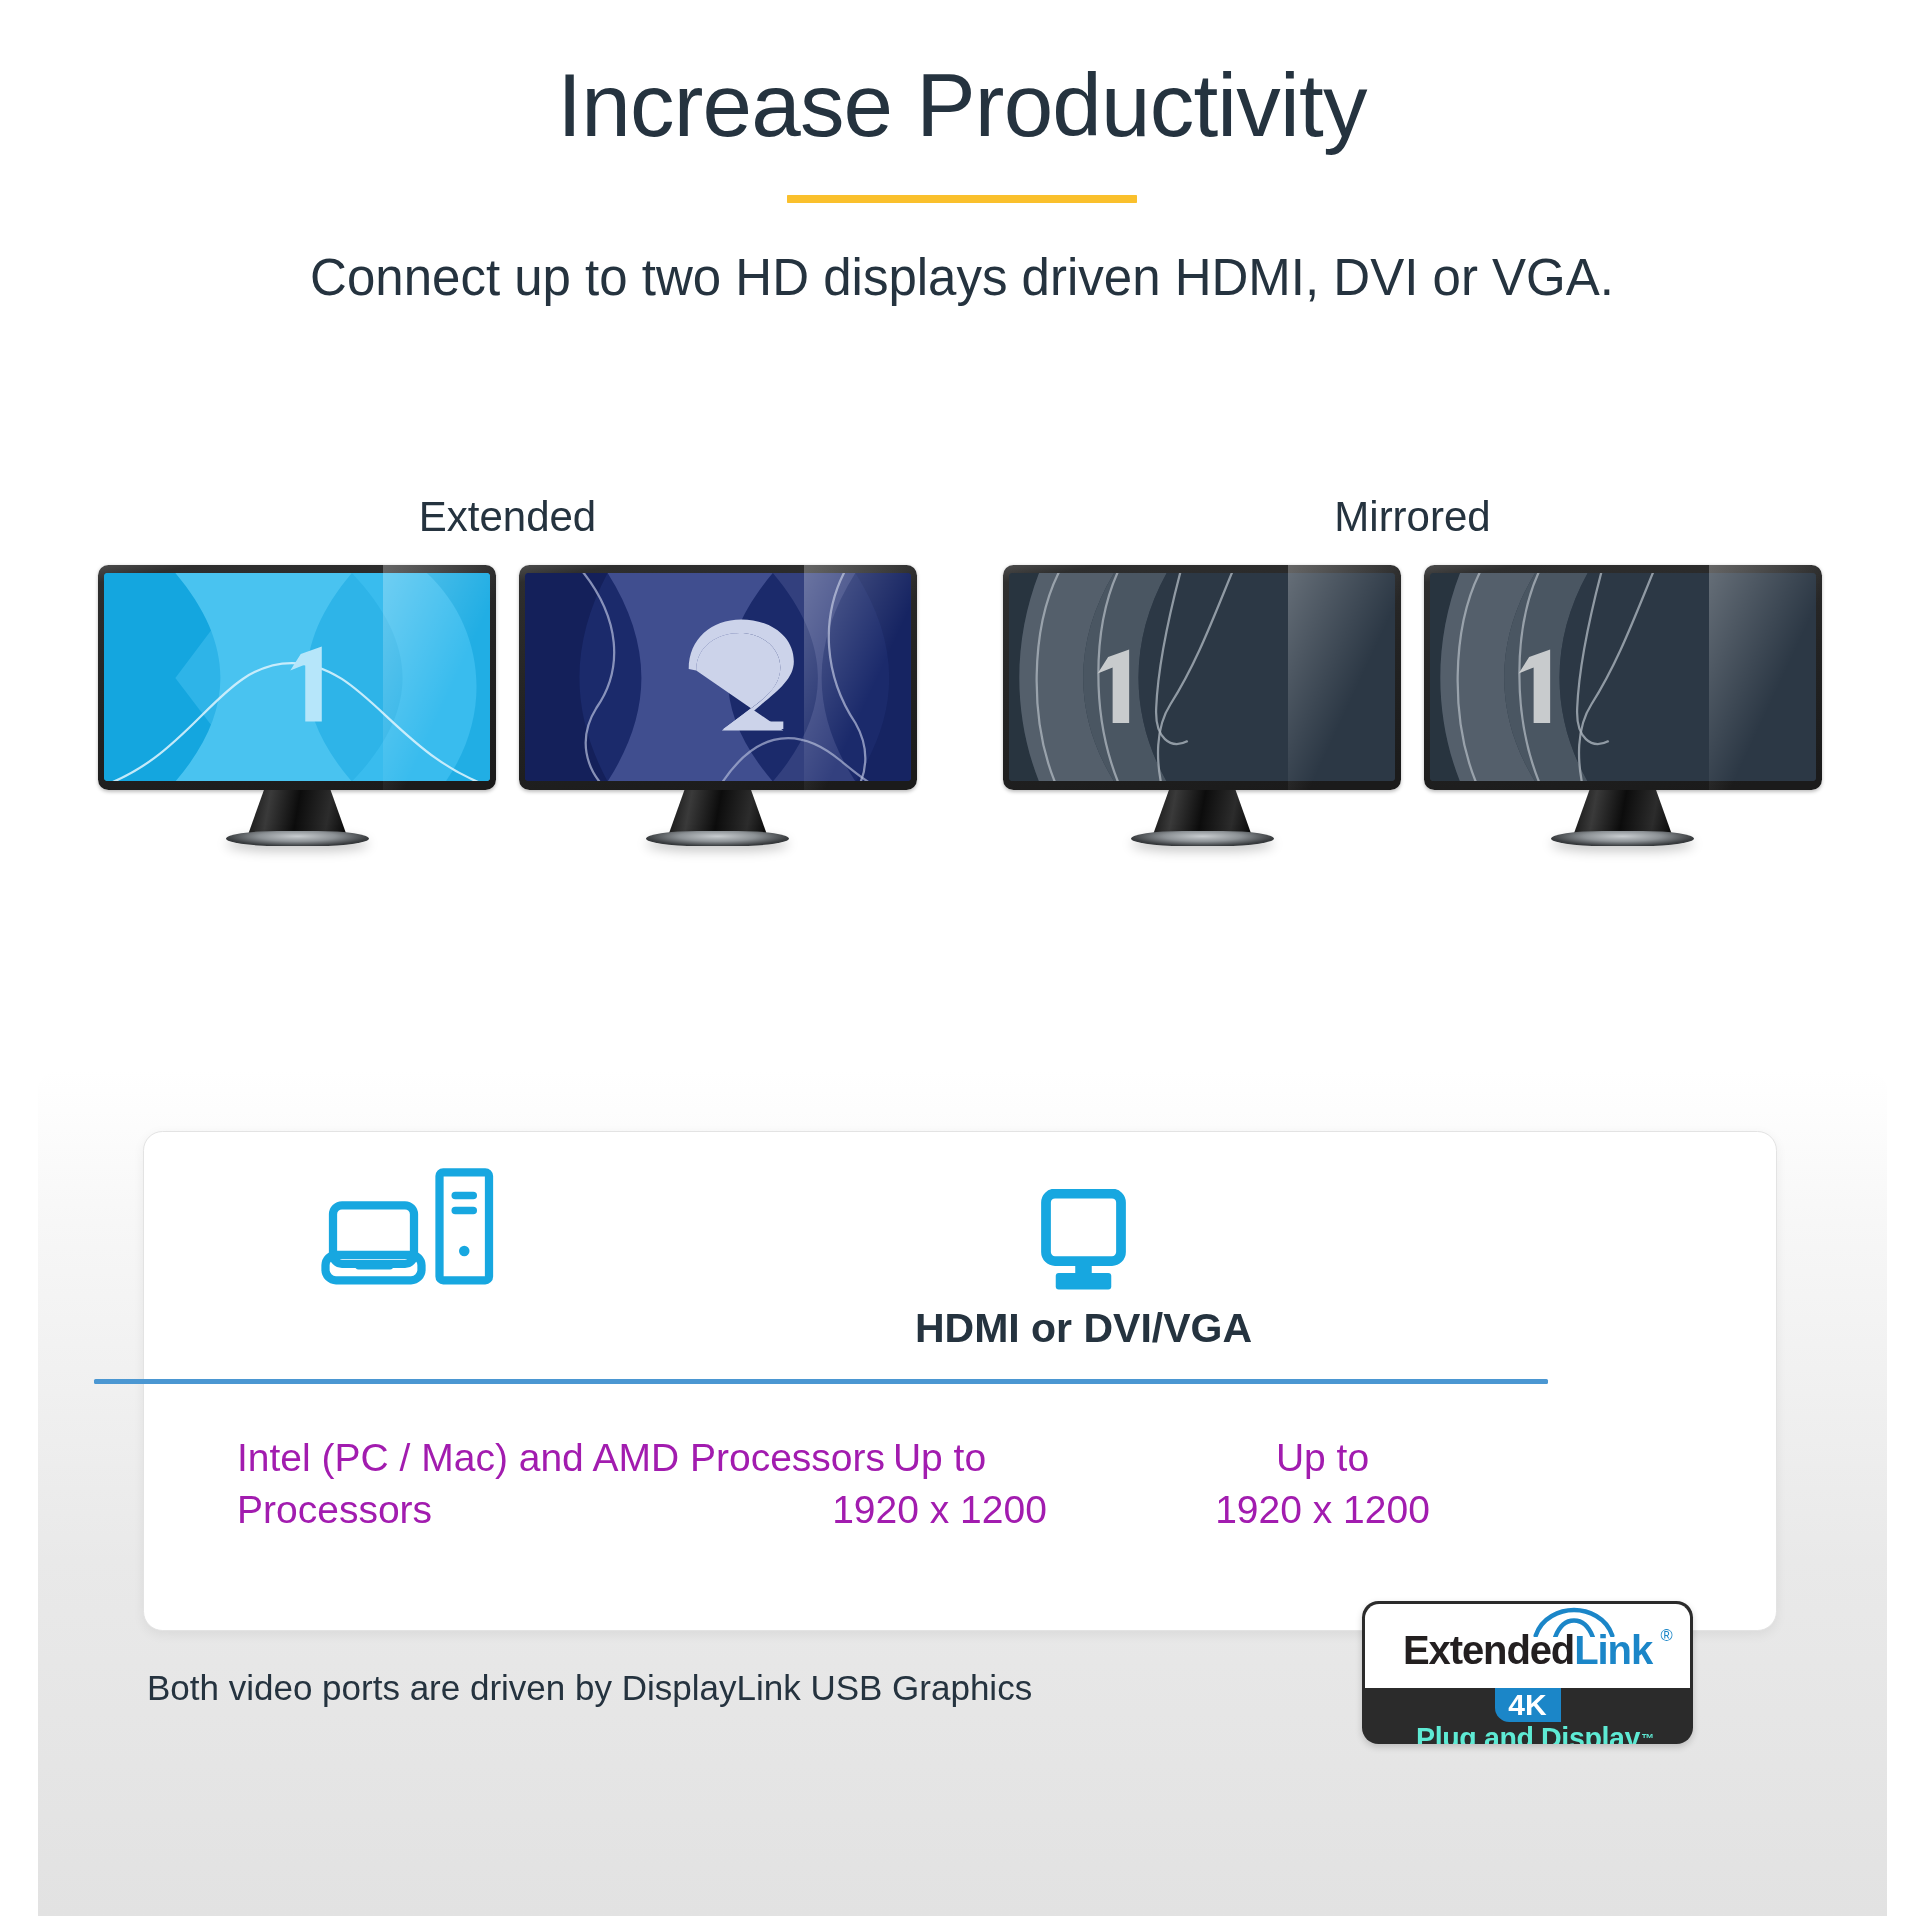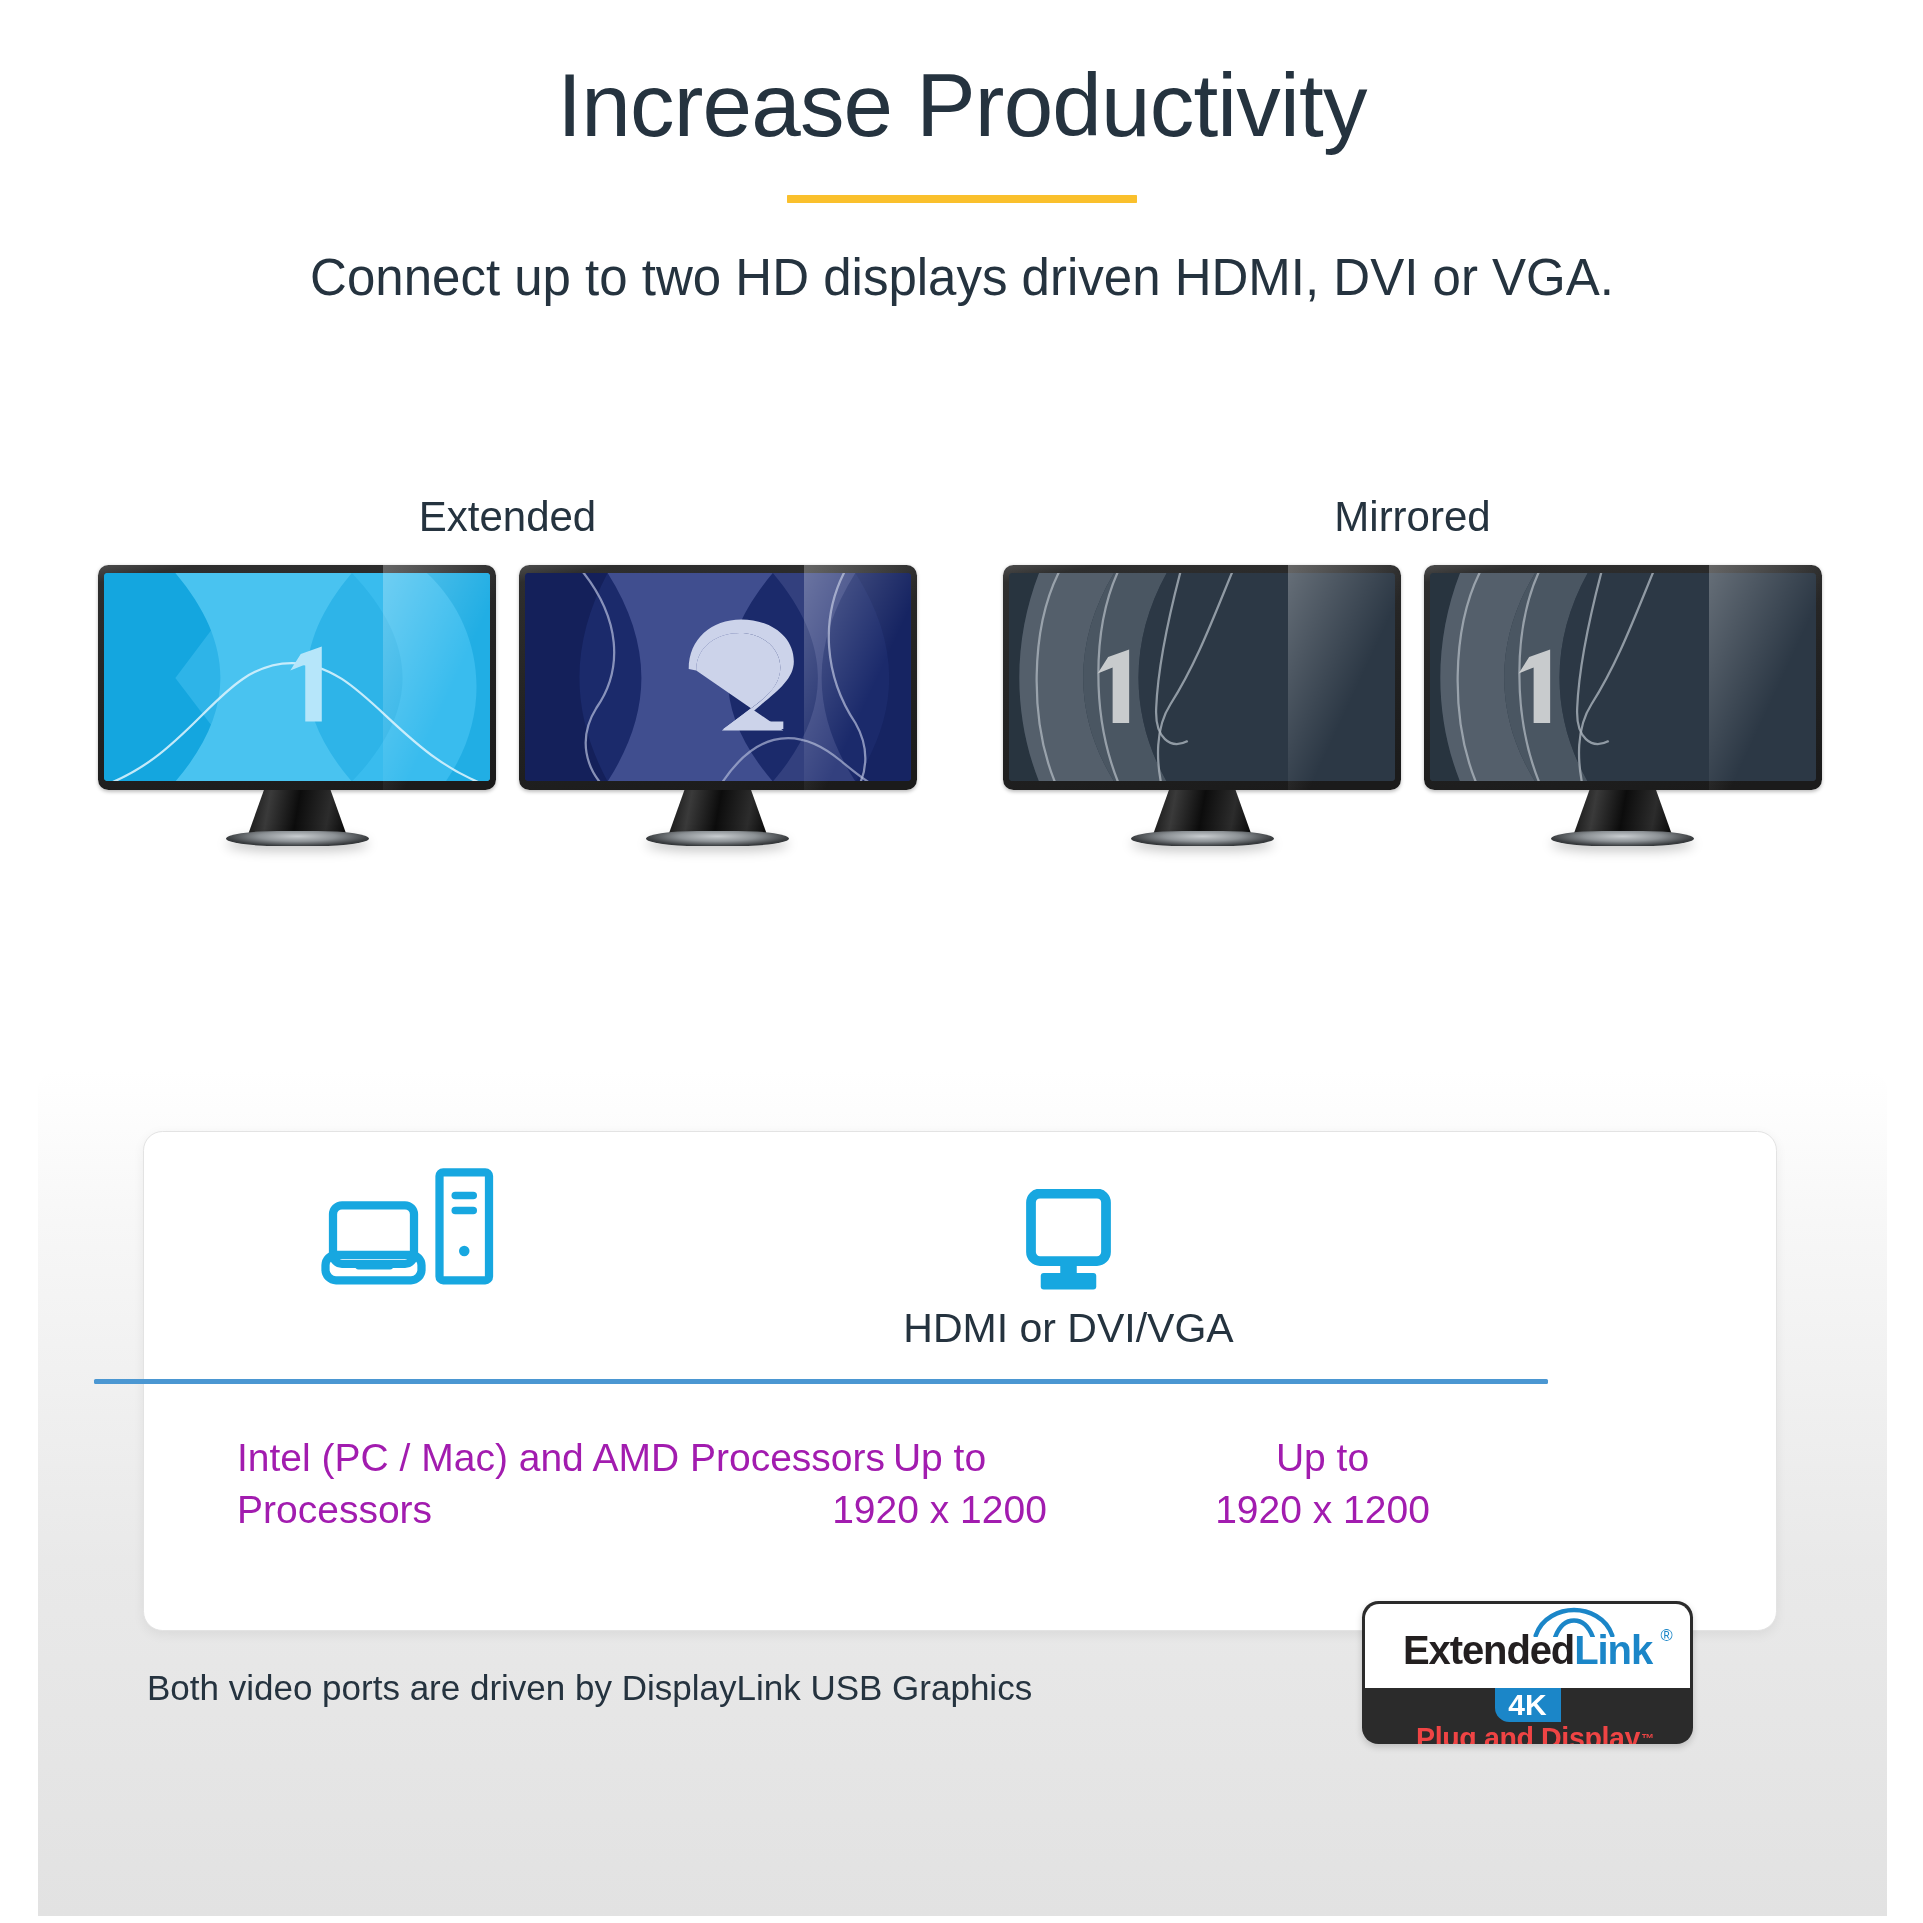--- a/index.html
+++ b/index.html
@@ -102,21 +102,21 @@
     background:#ffffff;
     border:0.8px solid #e3e3e3;
     border-radius:19.5px;
     box-shadow:0 3.8px 12px rgba(0,0,0,.06);
     box-sizing:border-box;
   }
 
   .spec-cols{position:absolute;left:0;top:0;width:100%;height:100%;}
   .spec-col{position:absolute;top:0;}
   .col-compat{left:94px;width:661px;}
-  .col-one{left:729px;width:391px;}
+  .col-one{left:744px;width:391px;font-weight:bold;}
   .col-two{left:1097px;width:451px;}
 
   .icon-zone{height:162px;display:flex;align-items:flex-end;}
   .icon-zone.center{justify-content:center;}
   .icon-zone.left{justify-content:flex-start;padding-left:83px;}
 
   .caption{
     text-align:center;
     font-size:41px;
     line-height:1.08;
@@ -182,21 +182,21 @@
   }
   .dl-4k{
     width:66px;height:100%;
     background:#1b86c8;
     display:flex;align-items:center;justify-content:center;
     color:#ffffff;font-size:30px;font-weight:bold;
     border-radius:0 0 0 14.3px;
   }
   .dl-pad{
     flex:1;display:flex;align-items:center;
-    color:#ef4444;font-size:28.6px;font-weight:bold;
+    color:#5eead4;font-size:28.6px;font-weight:bold;
     padding-left:15px;letter-spacing:-0.4px;white-space:nowrap;
     position:relative;
   }
   .dl-tm{font-size:12.8px;vertical-align:super;margin-left:1.5px;}
 </style>
 </head>
 <body>
 
 <div class="header">
   <h1 class="page-title">Increase Productivity</h1>

